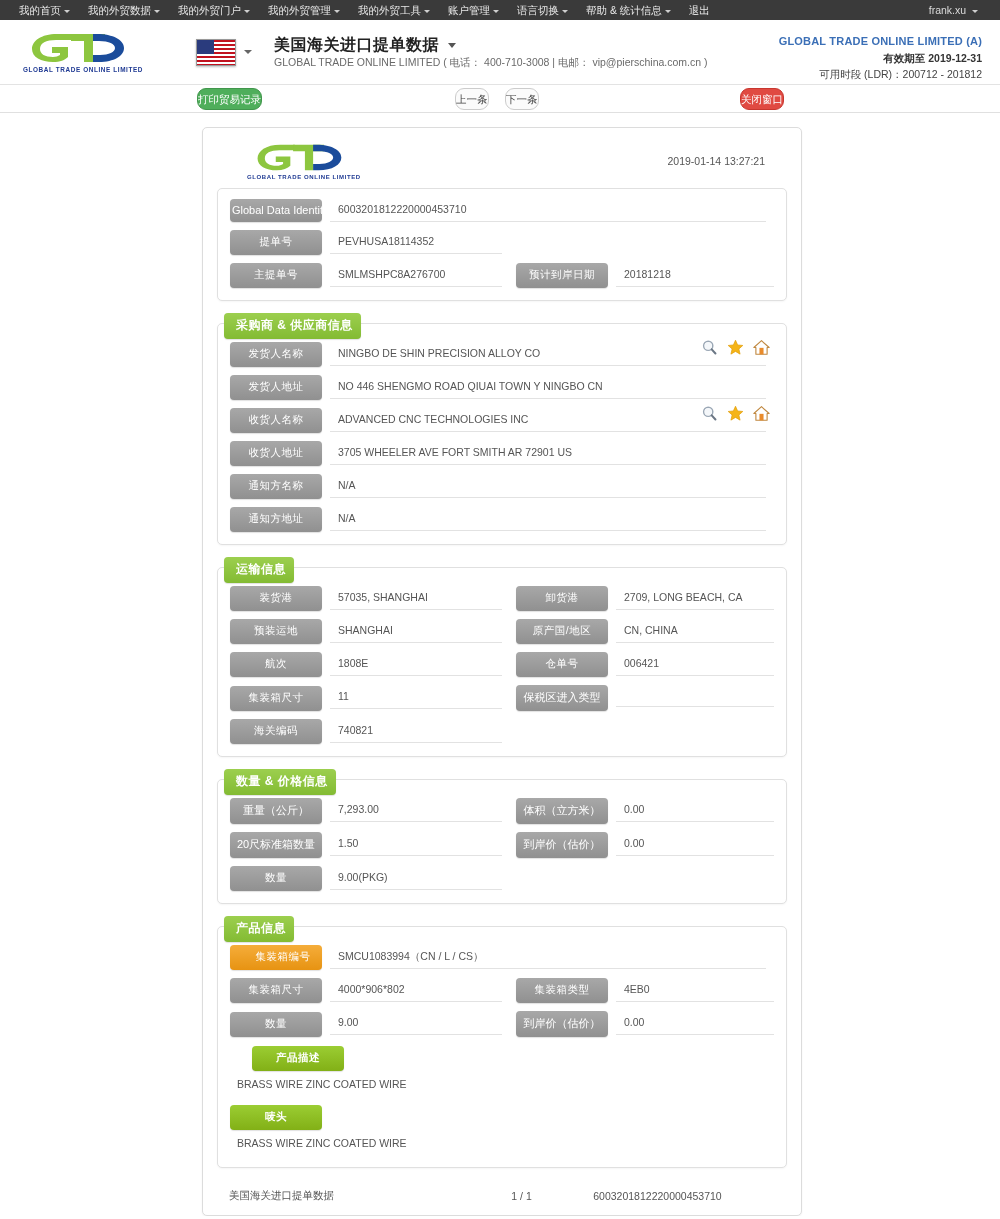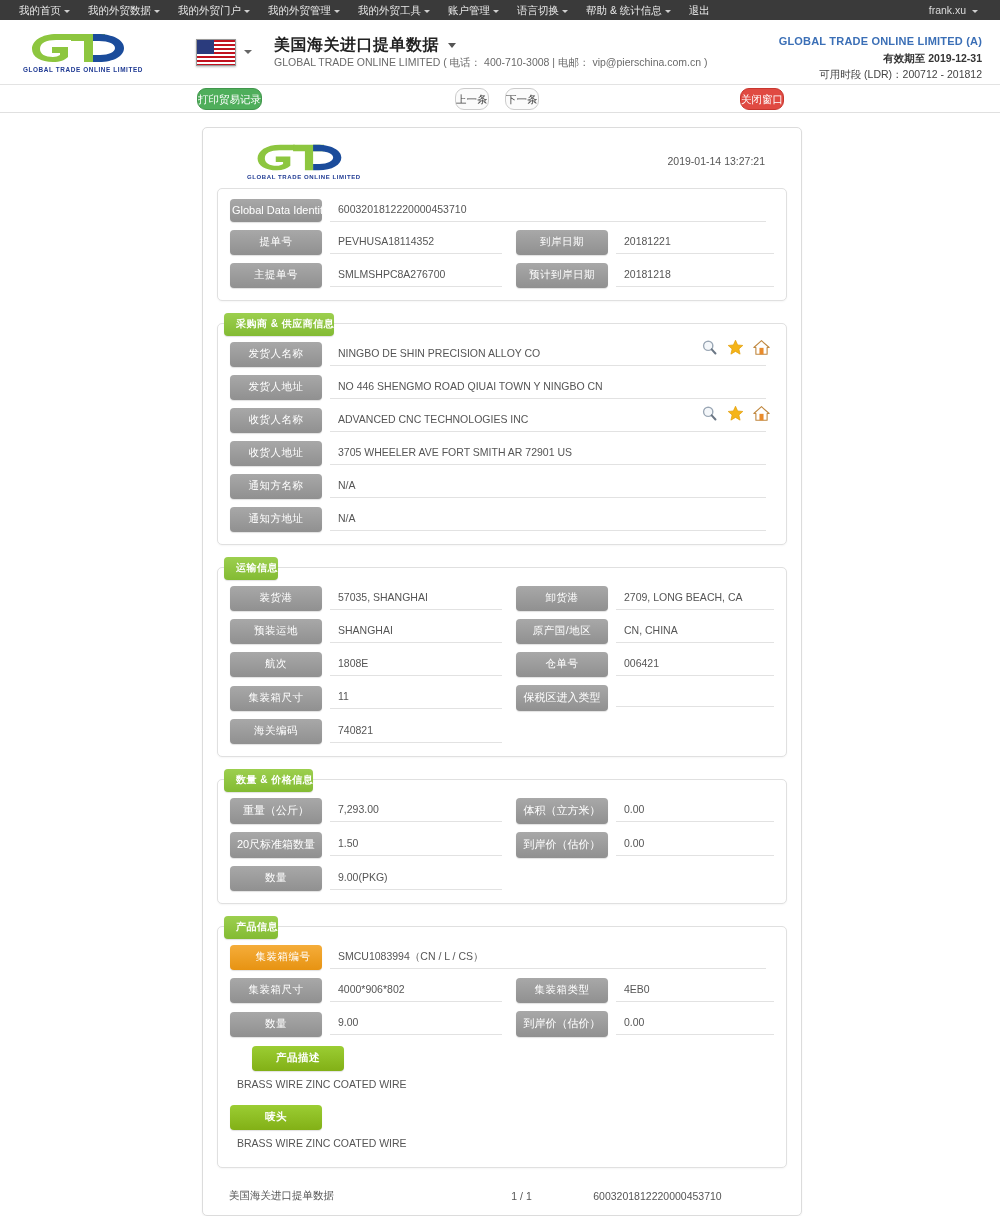--- a/index.html
+++ b/index.html
@@ -194,23 +194,23 @@
     box-shadow: 0 1px 2px rgba(0,0,0,.04);
   }
   .section.first { padding-top: 10px; }
   .sec-title {
     position: absolute;
     top: -11px;
     left: 6px;
     background: #8fc640;
     background-image: linear-gradient(#9ccf4e, #83bb33);
     color: #fff;
-    font-size: 10px;
+    font-size: 12px;
     font-weight: bold;
-    padding: 4px 0 5px 12px;
+    padding: 4px 8px 5px 12px;
     border-radius: 4px;
     letter-spacing: .5px;
     box-shadow: 0 1px 1px rgba(0,0,0,.12);
   }
 
   .rows { display: block; }
   .row {
     display: flex;
     align-items: center;
     margin-bottom: 8px;
@@ -390,24 +390,20 @@
           <div class="cell full">
             <div class="lbl wide-label">Global Data Identity</div>
             <div class="val gdi">6003201812220000453710</div>
           </div>
         </div>
         <div class="row">
           <div class="cell">
             <div class="lbl">提单号</div>
             <div class="val">PEVHUSA18114352</div>
           </div>
-          <div class="cell" style="padding-left: 14px;">
-            <div class="lbl">到岸日期</div>
-            <div class="val">20181221</div>
-          </div>
         </div>
         <div class="row">
           <div class="cell">
             <div class="lbl">主提单号</div>
             <div class="val">SMLMSHPC8A276700</div>
           </div>
           <div class="cell" style="padding-left: 14px;">
             <div class="lbl">预计到岸日期</div>
             <div class="val">20181218</div>
           </div>

